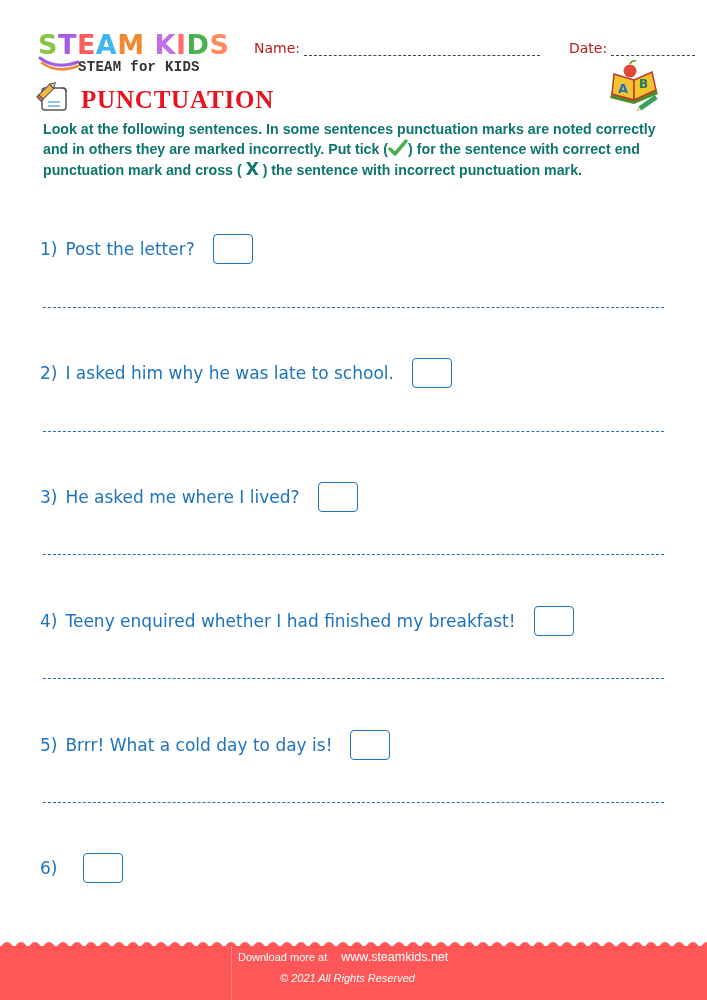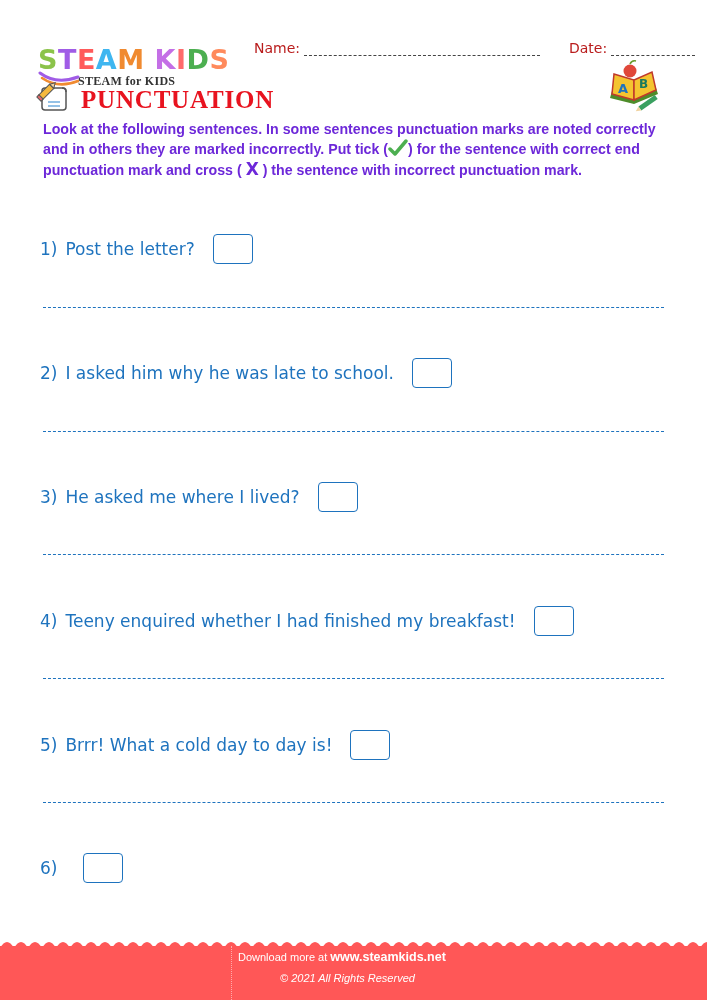--- a/index.html
+++ b/index.html
@@ -1,36 +1,36 @@
 <!DOCTYPE html>
 <html><head>
 <meta charset="utf-8">
 <style>
   html, body { margin: 0; padding: 0; }
   body { width: 707px; height: 1000px; position: relative; background: #ffffff; overflow: hidden; font-family: "Liberation Sans", "DejaVu Sans", sans-serif; }
-  .logo { position: absolute; left: 38px; top: 45px; width: 200px; height: 48px; }
+  .logo { position: absolute; left: 38px; top: 30px; width: 200px; height: 48px; }
   .logo-text { font-family: "DejaVu Sans", sans-serif; font-weight: 900; font-size: 27px; letter-spacing: 0.5px; line-height: 30px; white-space: nowrap; }
-  .logo-sub { position: absolute; left: 40px; top: 29px; font-family: Liberation Serif, serif; font-weight: bold; font-size: 12px; color: #333; letter-spacing: 0.3px; }
+  .logo-sub { position: absolute; left: 40px; top: 29px; font-family: Liberation Mono, monospace; font-weight: bold; font-size: 14px; color: #333; letter-spacing: 0.3px; }
   .logo-swoosh { position: absolute; left: 0; top: 24px; }
   .field { position: absolute; top: 40px; font-size: 14px; color: #b91c1c; font-family: "DejaVu Sans", sans-serif; white-space: nowrap; }
   .dotted-fill { display: inline-block; border-bottom: 1px dashed #444; vertical-align: bottom; height: 12px; margin-left: 4px; }
   .title-icon { position: absolute; left: 36px; top: 82px; }
   .title { position: absolute; left: 81px; top: 86px; color: #e8131f; font-family: Liberation Serif, serif; font-weight: bold; font-size: 25px; letter-spacing: 0.8px; }
   .book-icon { position: absolute; left: 606px; top: 60px; }
-  .instructions { position: absolute; left: 43px; top: 119px; width: 640px; color: #6d28d9; font-family: "Liberation Sans", sans-serif; font-weight: bold; font-size: 14.2px; line-height: 20px; }
+  .instructions { position: absolute; left: 43px; top: 119px; width: 640px; color: #0f766e; font-family: "Liberation Sans", sans-serif; font-weight: bold; font-size: 14.2px; line-height: 20px; }
   .tick { display: inline-block; vertical-align: -3px; }
   .cross { font-family: "DejaVu Sans", sans-serif; font-weight: bold; font-size: 17px; }
   .q { position: absolute; left: 40px; color: #1e73be; font-family: "DejaVu Sans", sans-serif; font-size: 17px; white-space: nowrap; display: flex; align-items: center; }
   .q-num { margin-right: 8px; }
   .answer-box { display: inline-block; width: 38px; height: 28px; border: 1.5px solid #1e73be; border-radius: 4px; margin-left: 18px; background: #fff; cursor: pointer; }
   .sep { position: absolute; left: 43px; width: 621px; border-top: 1px dashed #1e73be; }
   .footer { position: absolute; left: 0; top: 946px; width: 707px; height: 54px; background: #ff5757; }
   .scallops { position: absolute; left: 0; top: 938px; width: 707px; height: 10px; }
   .footer-line1 { position: absolute; left: 238px; top: 950px; color: #fff; font-family: "Liberation Sans", sans-serif; font-size: 11px; white-space: nowrap; }
-  .footer-line1 b { font-size: 12.5px; font-weight: bold; margin-left: 3px; }
+  .footer-line1 b { font-size: 12.5px; font-weight: normal; margin-left: 14px; }
   .footer-line2 { position: absolute; left: 280px; top: 972px; color: #fff; font-family: "Liberation Sans", sans-serif; font-style: italic; font-size: 11px; white-space: nowrap; }
   .footer-divider { position: absolute; left: 231px; top: 946px; height: 54px; border-left: 1px dotted rgba(255,255,255,0.5); }
 </style>
 </head>
 <body>
 
 <div class="logo">
   <div class="logo-text" id="logo-letters"><span style="color: rgb(139, 195, 74);">S</span><span style="color: rgb(160, 92, 230);">T</span><span style="color: rgb(255, 90, 90);">E</span><span style="color: rgb(63, 182, 240);">A</span><span style="color: rgb(240, 138, 48);">M</span><span style="color: rgb(255, 255, 255);">&nbsp;</span><span style="color: rgb(196, 111, 230);">K</span><span style="color: rgb(255, 107, 107);">I</span><span style="color: rgb(76, 175, 80);">D</span><span style="color: rgb(255, 138, 92);">S</span></div>
   <svg class="logo-swoosh" width="44" height="20" viewBox="0 0 44 20">
     <path d="M2 4 Q 18 16 40 8" stroke="#a05ce6" stroke-width="3" fill="none" stroke-linecap="round"></path>

